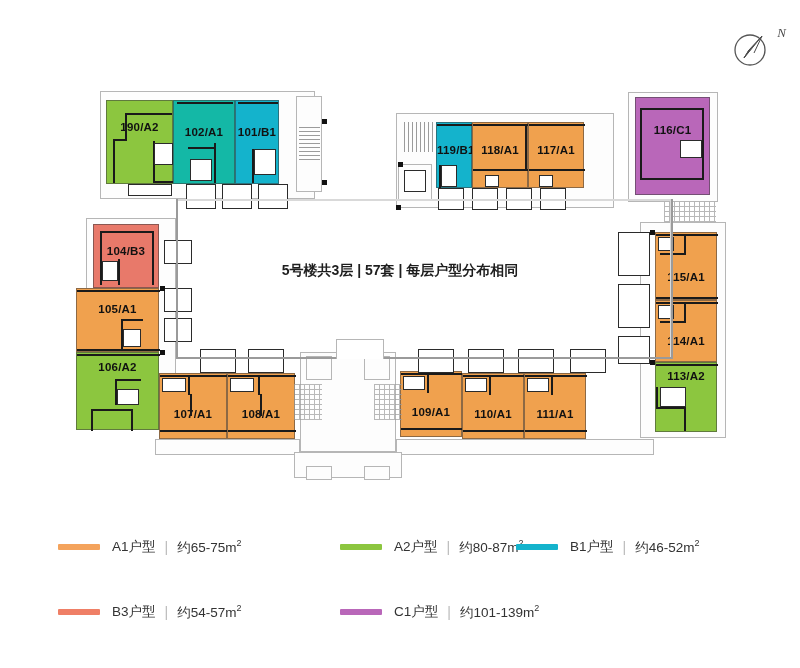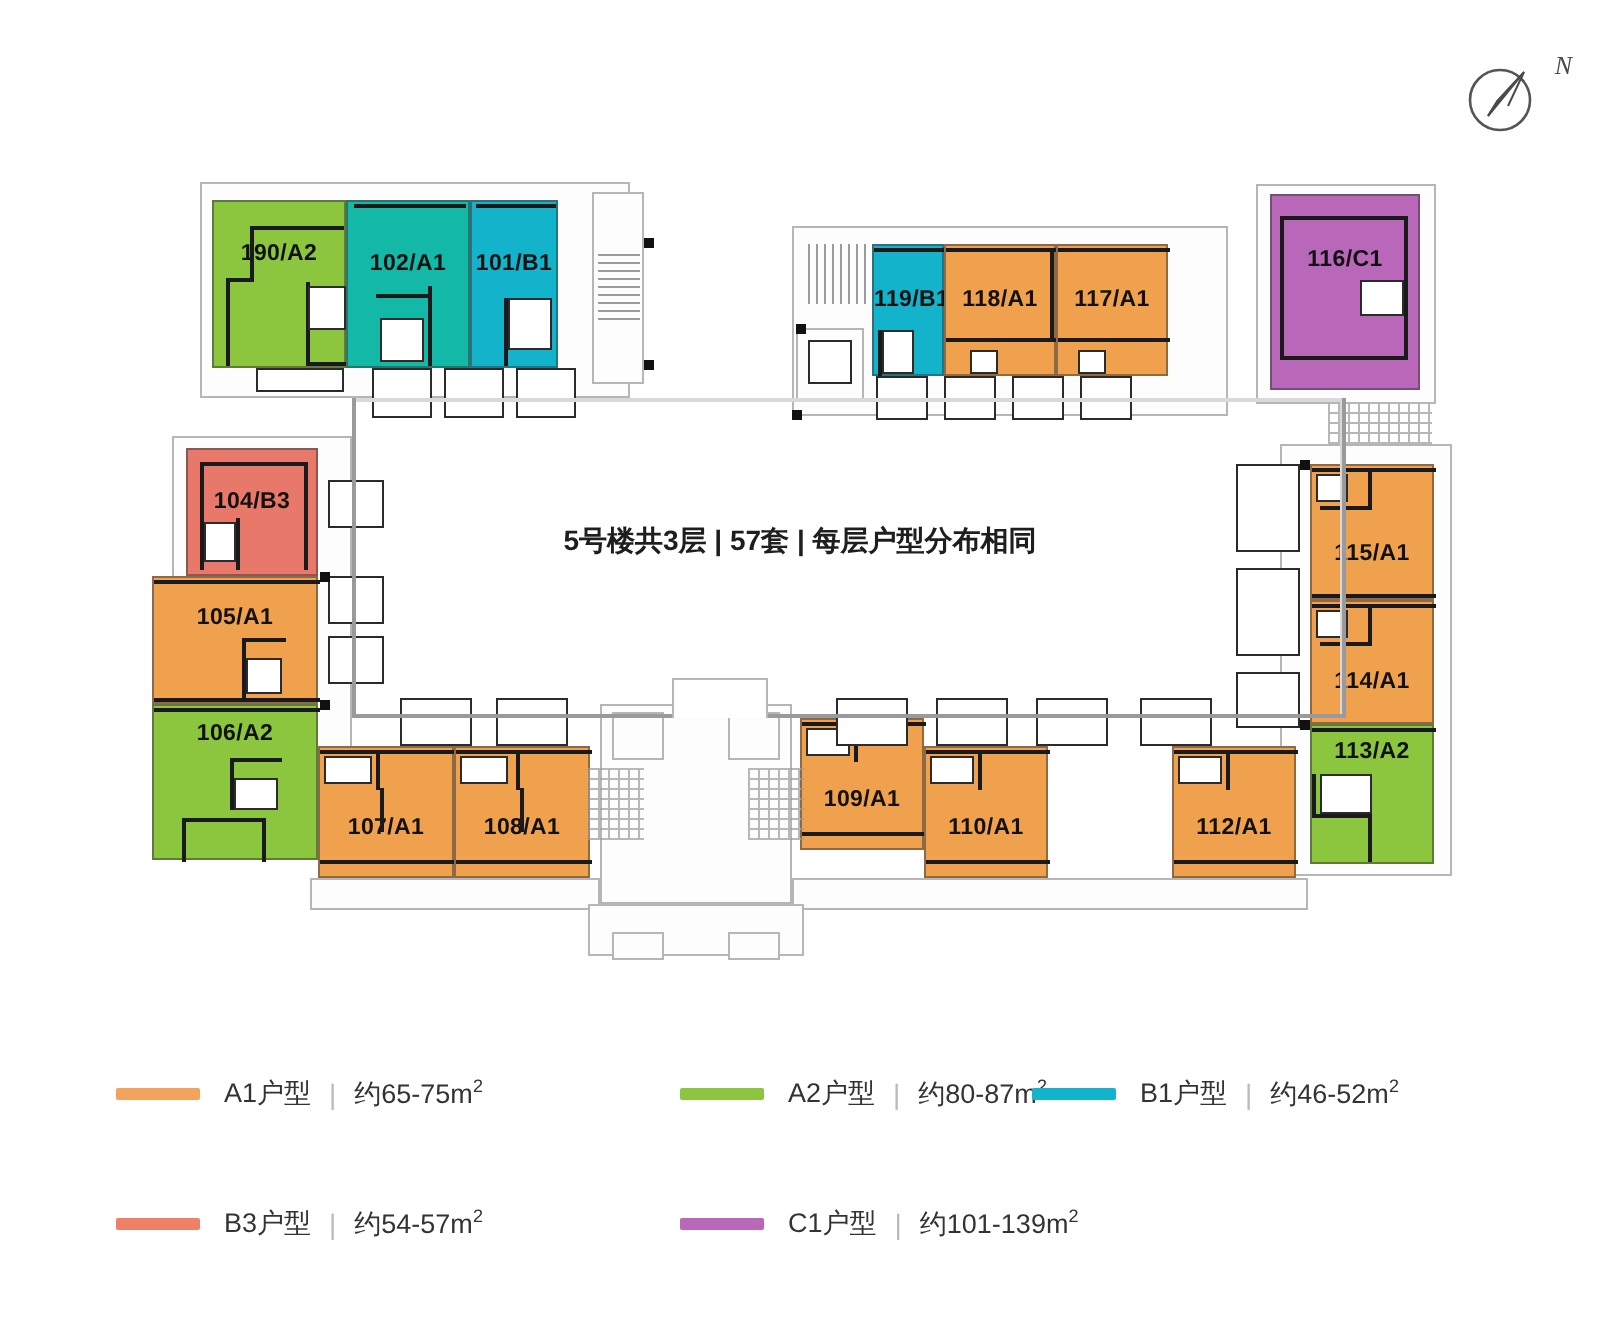--- a/index.html
+++ b/index.html
@@ -363,36 +363,36 @@
       <div class="wall" style="left:0px;top:1px;width:68px;height:2px;"></div>
       <div class="wall" style="left:0px;top:56px;width:68px;height:2px;"></div>
       <div class="wall" style="left:30px;top:3px;width:2px;height:18px;"></div>
       <div class="wall" style="left:32px;top:20px;width:2px;height:22px;"></div>
       <div class="room-box" style="left:2px;top:4px;width:24px;height:14px;"></div>
     </div>
     <div class="outline" style="left:155px;top:439px;width:145px;height:16px;"></div>
     <div class="room-box" style="left:200px;top:349px;width:36px;height:24px;"></div>
     <div class="room-box" style="left:248px;top:349px;width:36px;height:24px;"></div>
 
-    <div class="unit" id="u109" style="left:400px;top:359px;width:62px;height:66px;background:#f0a14e;">
+    <div class="unit" id="u109" style="left:400px;top:371px;width:62px;height:66px;background:#f0a14e;">
       <span class="unit-label" style="top:34px;">109/A1</span>
       <div class="wall" style="left:0px;top:1px;width:62px;height:2px;"></div>
       <div class="wall" style="left:0px;top:56px;width:62px;height:2px;"></div>
       <div class="wall" style="left:26px;top:3px;width:2px;height:18px;"></div>
       <div class="room-box" style="left:2px;top:4px;width:22px;height:14px;"></div>
     </div>
     <div class="unit" id="u110" style="left:462px;top:373px;width:62px;height:66px;background:#f0a14e;">
       <span class="unit-label" style="top:34px;">110/A1</span>
       <div class="wall" style="left:0px;top:1px;width:62px;height:2px;"></div>
       <div class="wall" style="left:0px;top:56px;width:62px;height:2px;"></div>
       <div class="wall" style="left:26px;top:3px;width:2px;height:18px;"></div>
       <div class="room-box" style="left:2px;top:4px;width:22px;height:14px;"></div>
     </div>
-    <div class="unit" id="u112" style="left:586px;top:373px;width:62px;height:66px;background:#f0a14e;">
-      <span class="unit-label" style="top:34px;">112/A1</span>
+    <div class="unit" id="u111" style="left:524px;top:373px;width:62px;height:66px;background:#f0a14e;">
+      <span class="unit-label" style="top:34px;">111/A1</span>
       <div class="wall" style="left:0px;top:1px;width:62px;height:2px;"></div>
       <div class="wall" style="left:0px;top:56px;width:62px;height:2px;"></div>
       <div class="wall" style="left:26px;top:3px;width:2px;height:18px;"></div>
       <div class="room-box" style="left:2px;top:4px;width:22px;height:14px;"></div>
     </div>
     <div class="outline" style="left:396px;top:439px;width:258px;height:16px;"></div>
     <div class="room-box" style="left:418px;top:349px;width:36px;height:24px;"></div>
     <div class="room-box" style="left:468px;top:349px;width:36px;height:24px;"></div>
     <div class="room-box" style="left:518px;top:349px;width:36px;height:24px;"></div>
     <div class="room-box" style="left:570px;top:349px;width:36px;height:24px;"></div>

